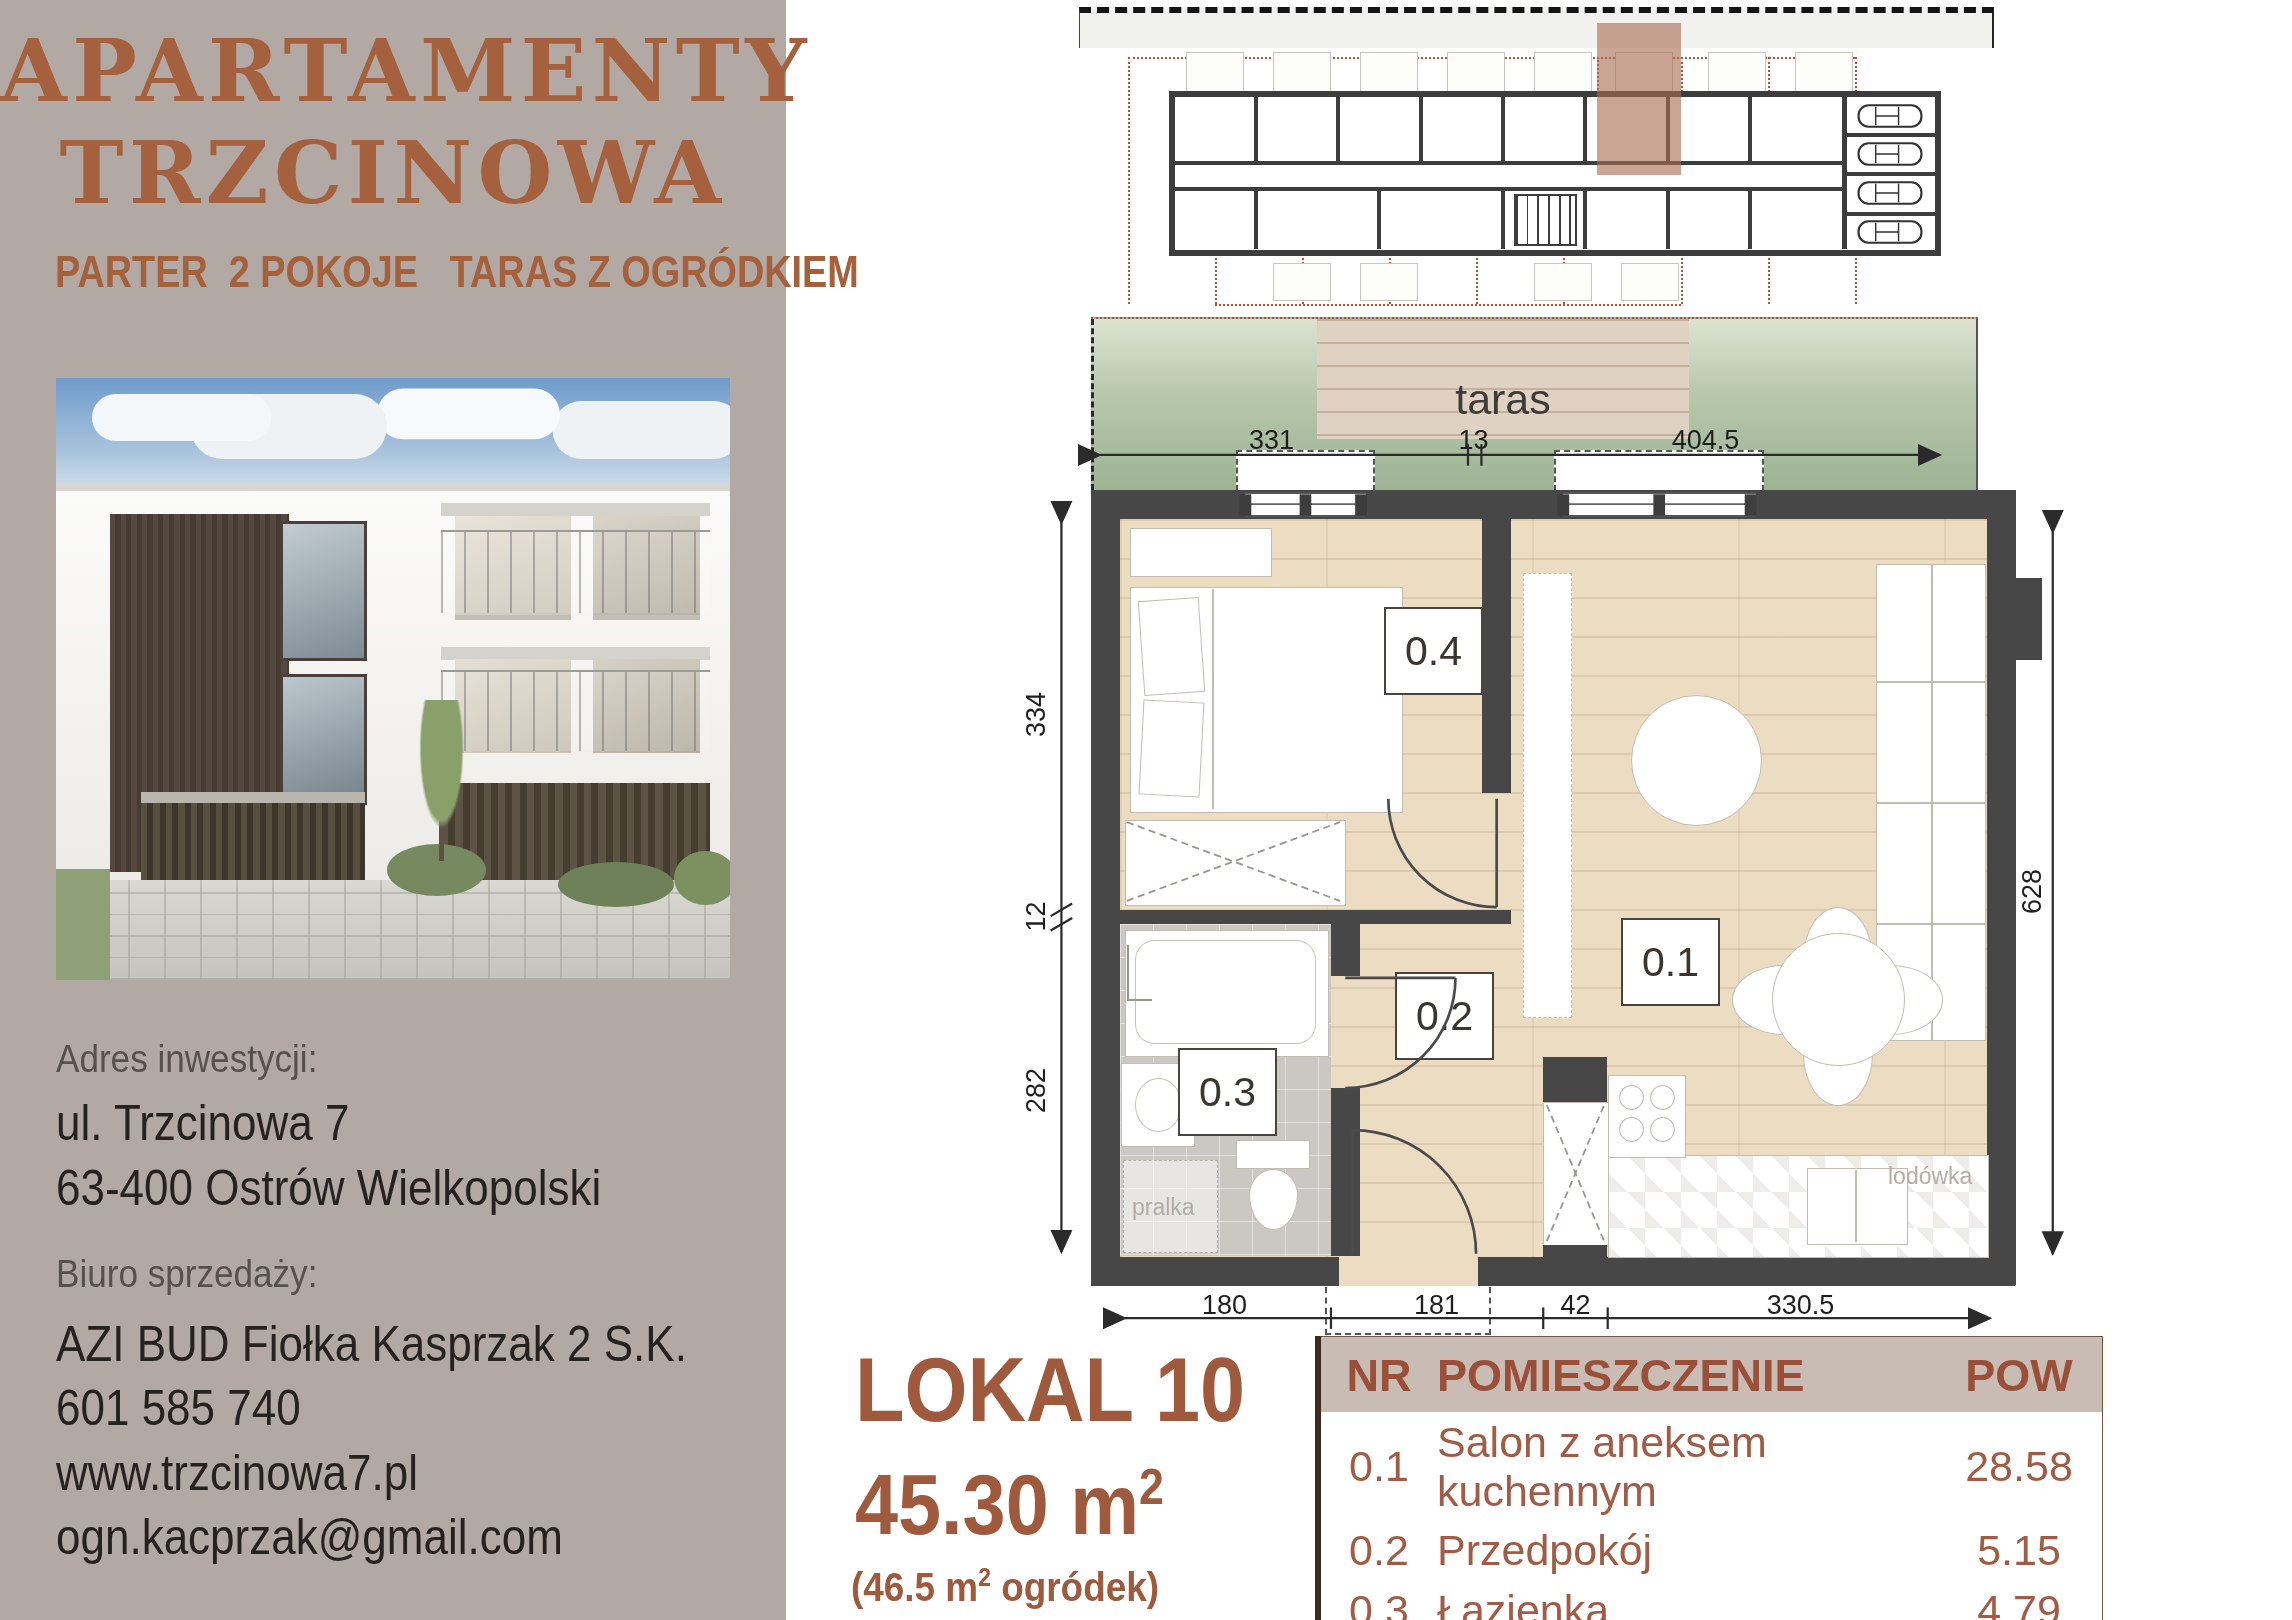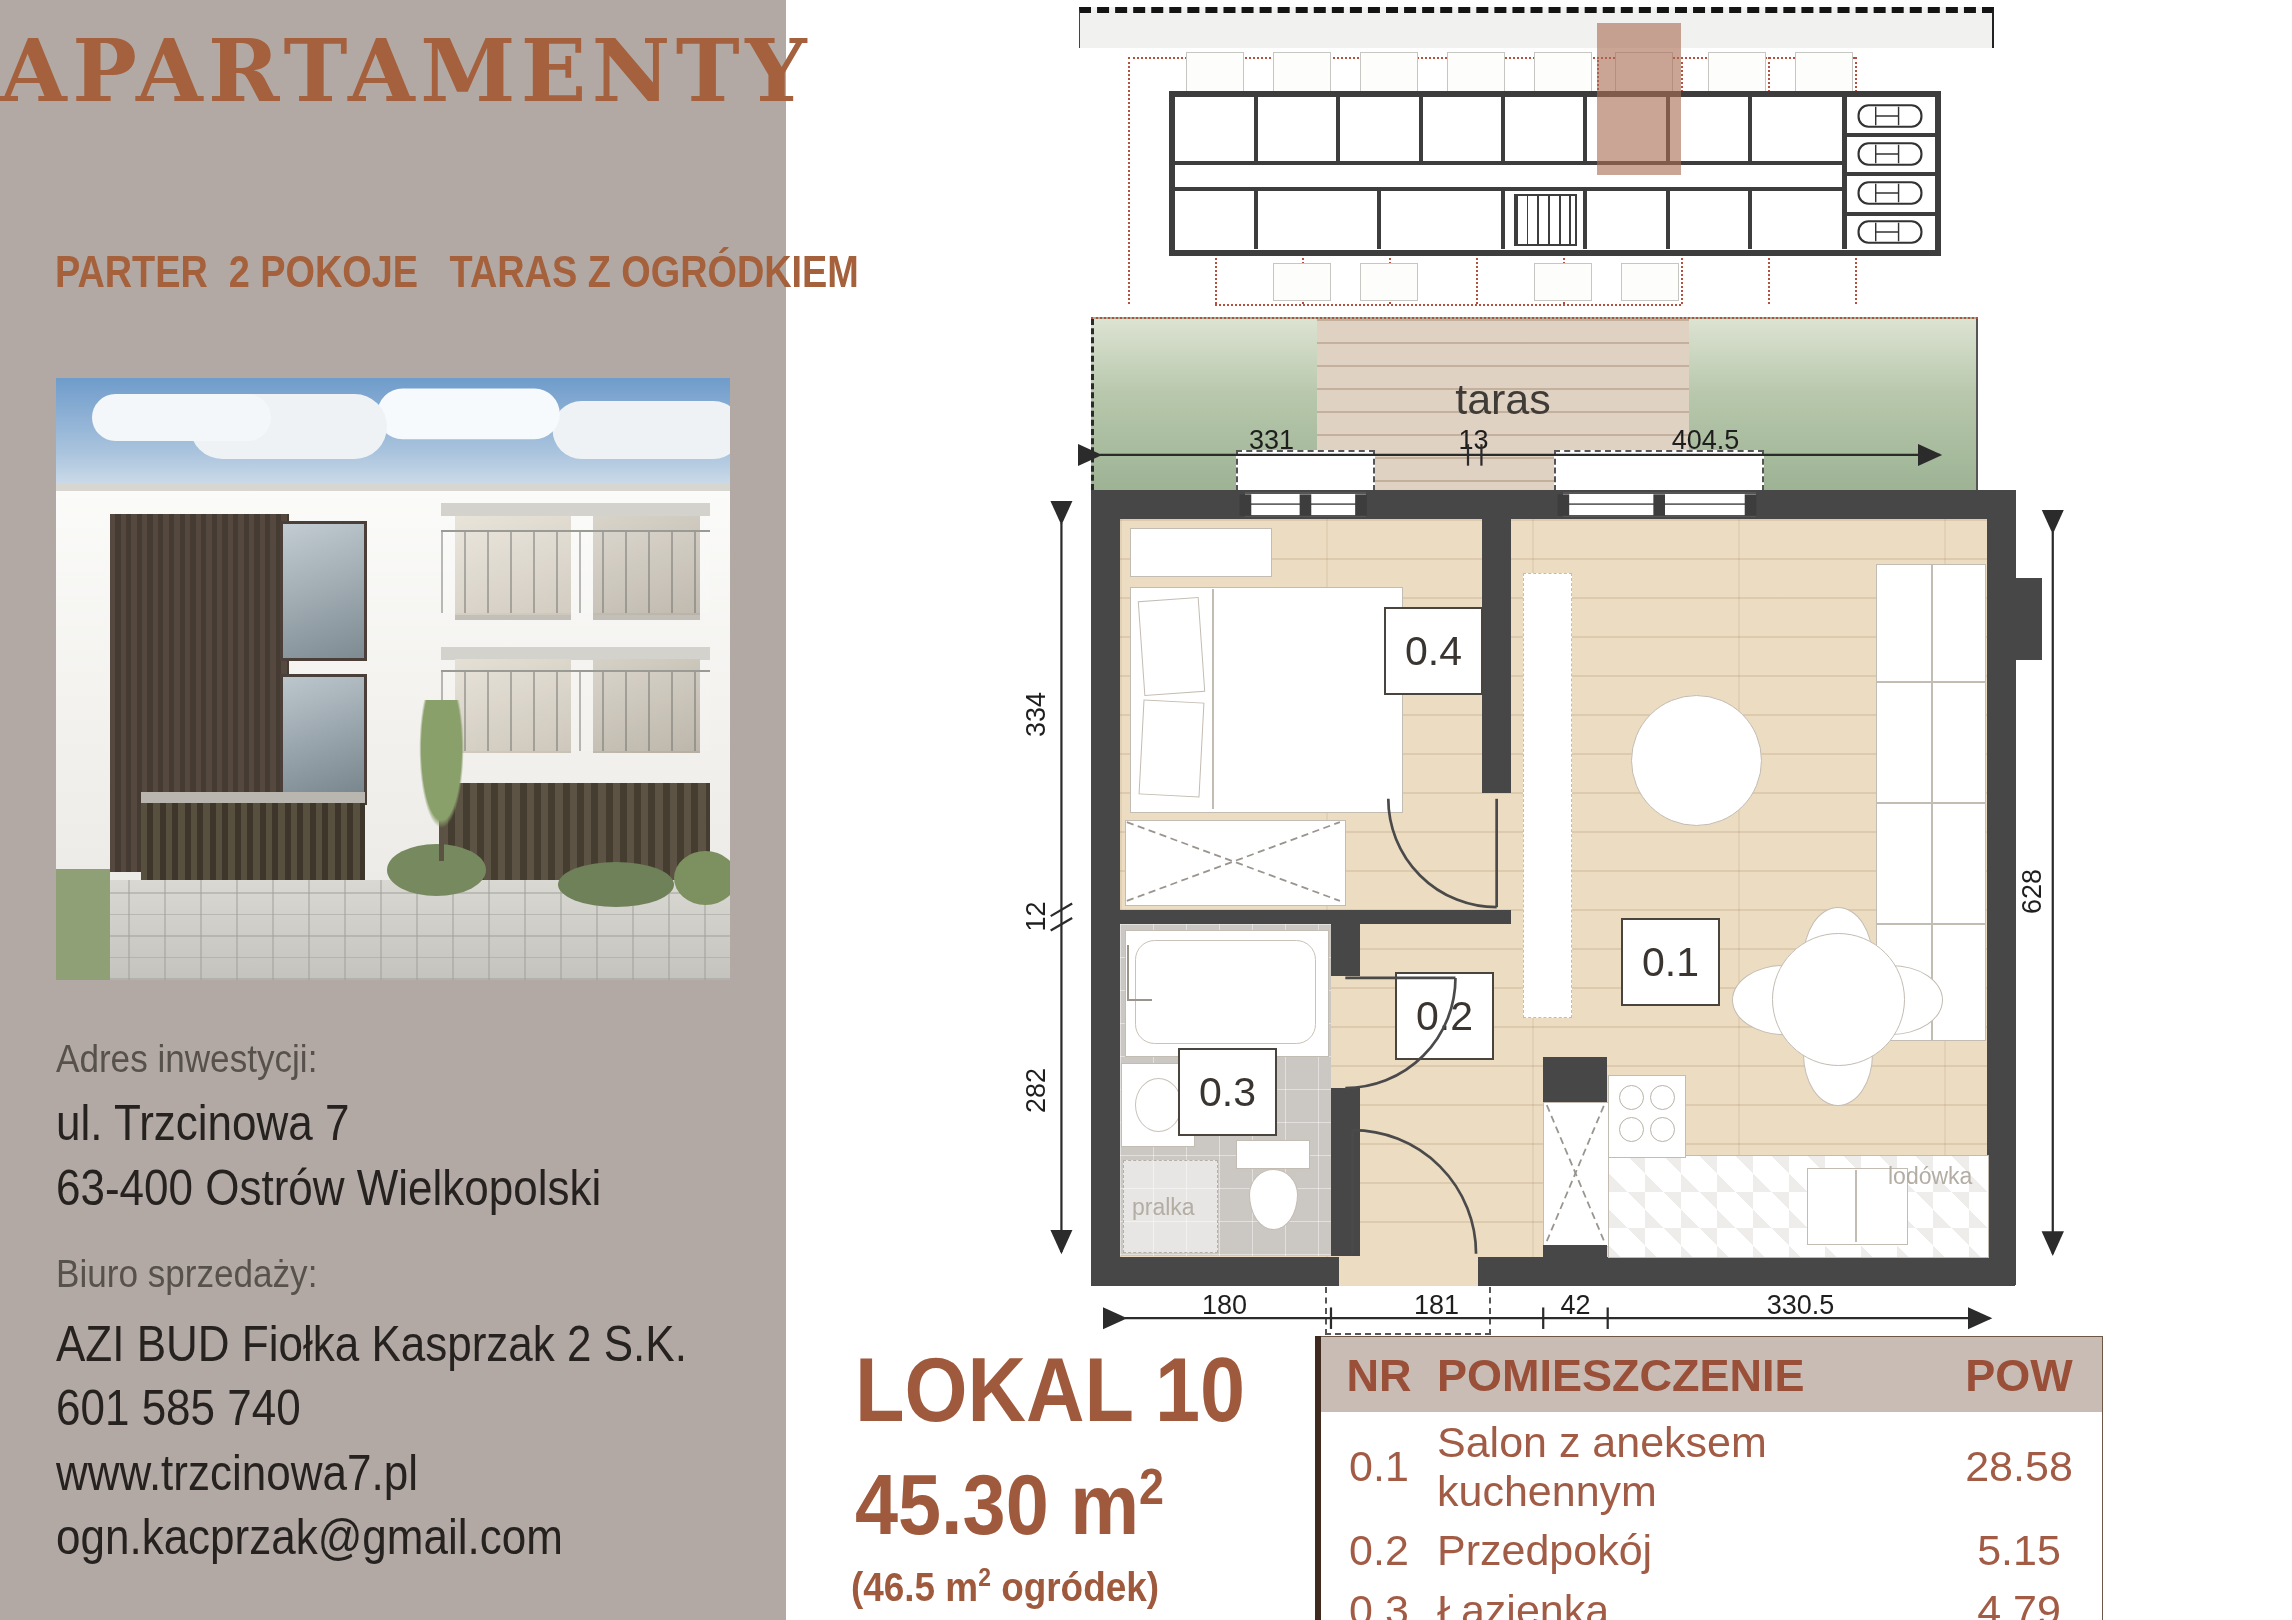--- a/index.html
+++ b/index.html
@@ -40,20 +40,21 @@
   th.cPOM,td.cPOM{text-align:left;padding-left:16px;}
   .brown{color:#9f5a3d;}
 </style>
 </head>
 <body>
 
 <div id="page">
 
   <aside id="sidebar">
     <div class="abs title" style="top:19.7px;">APARTAMENTY</div>
+    <div class="abs title" style="top:122px;">TRZCINOWA</div>
     <div class="abs subtitle" style="top:247px;">PARTER  2 POKOJE   TARAS Z OGRÓDKIEM</div>
 
     <div id="photo">
       <div class="abs" style="left:0;top:0;width:674px;height:134px;background:linear-gradient(180deg,#6f9ccb 0%,#a9c3dd 55%,#e8eef3 100%);"></div>
       <div class="abs" style="left:36px;top:16px;width:179px;height:47px;background:#f4f7f9;border-radius:36px;box-shadow:107px 9px 0 9px #eef2f5,287px -3.6px 0 1.8px #f7fafc,466px 12.5px 0 5.4px #eef2f5;"></div>
       <div class="abs" style="left:0;top:106px;width:674px;height:421px;background:linear-gradient(180deg,#fbfbf9,#eceae6);"></div>
       <div class="abs" style="left:0;top:106px;width:674px;height:7.2px;background:#d8d6d0;"></div>
       <div class="abs" style="left:54px;top:136px;width:179px;height:358px;background:repeating-linear-gradient(90deg,#55493f 0 5.4px,#453b32 5.4px 10.7px);"></div>
       <div class="abs" style="left:224px;top:143px;width:81px;height:134px;background:linear-gradient(160deg,#c2ccd2,#7e8b92);border:3.6px solid #4a4039;"></div>
       <div class="abs" style="left:224px;top:296px;width:81px;height:125px;background:linear-gradient(160deg,#bcc7cd,#75828a);border:3.6px solid #4a4039;"></div>
@@ -152,21 +153,21 @@
           <rect x="6" y="6" width="88" height="30" rx="14" fill="none" stroke="#333" stroke-width="3"></rect>
           <path d="M30 8 v26 M62 8 v26 M30 21 h32" fill="none" stroke="#333" stroke-width="2"></path>
         </svg>
     </div>
     <div class="abs" style="left:518px;top:18px;width:84px;height:152px;background:rgba(170,108,84,.62);"></div>
   </div>
 
   <div class="abs" id="garden" style="left:1091px;top:317px;width:887px;height:173px;background:linear-gradient(180deg,#dde3d2 0%,#b7c7ab 45%,#9db394 100%);border-top:2.7px dotted #b5503c;box-sizing:border-box;">
     <div class="abs" style="left:0;top:0;height:100%;border-left:3.6px dashed #2b2b2b;"></div>
     <div class="abs" style="right:0;top:0;height:100%;border-right:2.7px solid #555;"></div>
-    <div class="abs" style="left:226px;top:0;width:372px;height:200px;background:repeating-linear-gradient(180deg,rgba(120,88,58,.28) 0 1.8px,transparent 1.8px 23px),#e0d2c3;">
+    <div class="abs" style="left:226px;top:0;width:372px;height:120px;background:repeating-linear-gradient(180deg,rgba(120,88,58,.28) 0 1.8px,transparent 1.8px 23px),#e0d2c3;">
       <div class="abs" style="width:100%;top:56px;text-align:center;font-size:43px;color:#3f3c38;">taras</div>
     </div>
 
     <div class="abs" style="left:145px;top:131px;width:139px;height:41px;background:#fff;border:2.7px dashed #555;border-bottom:none;box-sizing:border-box;"></div>
     <div class="abs" style="left:463px;top:131px;width:210px;height:41px;background:#fff;border:2.7px dashed #555;border-bottom:none;box-sizing:border-box;"></div>
   </div>
   <div class="dim" style="left:1218px;top:425px;">331</div>
   <div class="dim" style="left:1420px;top:425px;">13</div>
   <div class="dim" style="left:1652px;top:425px;">404.5</div>
 

